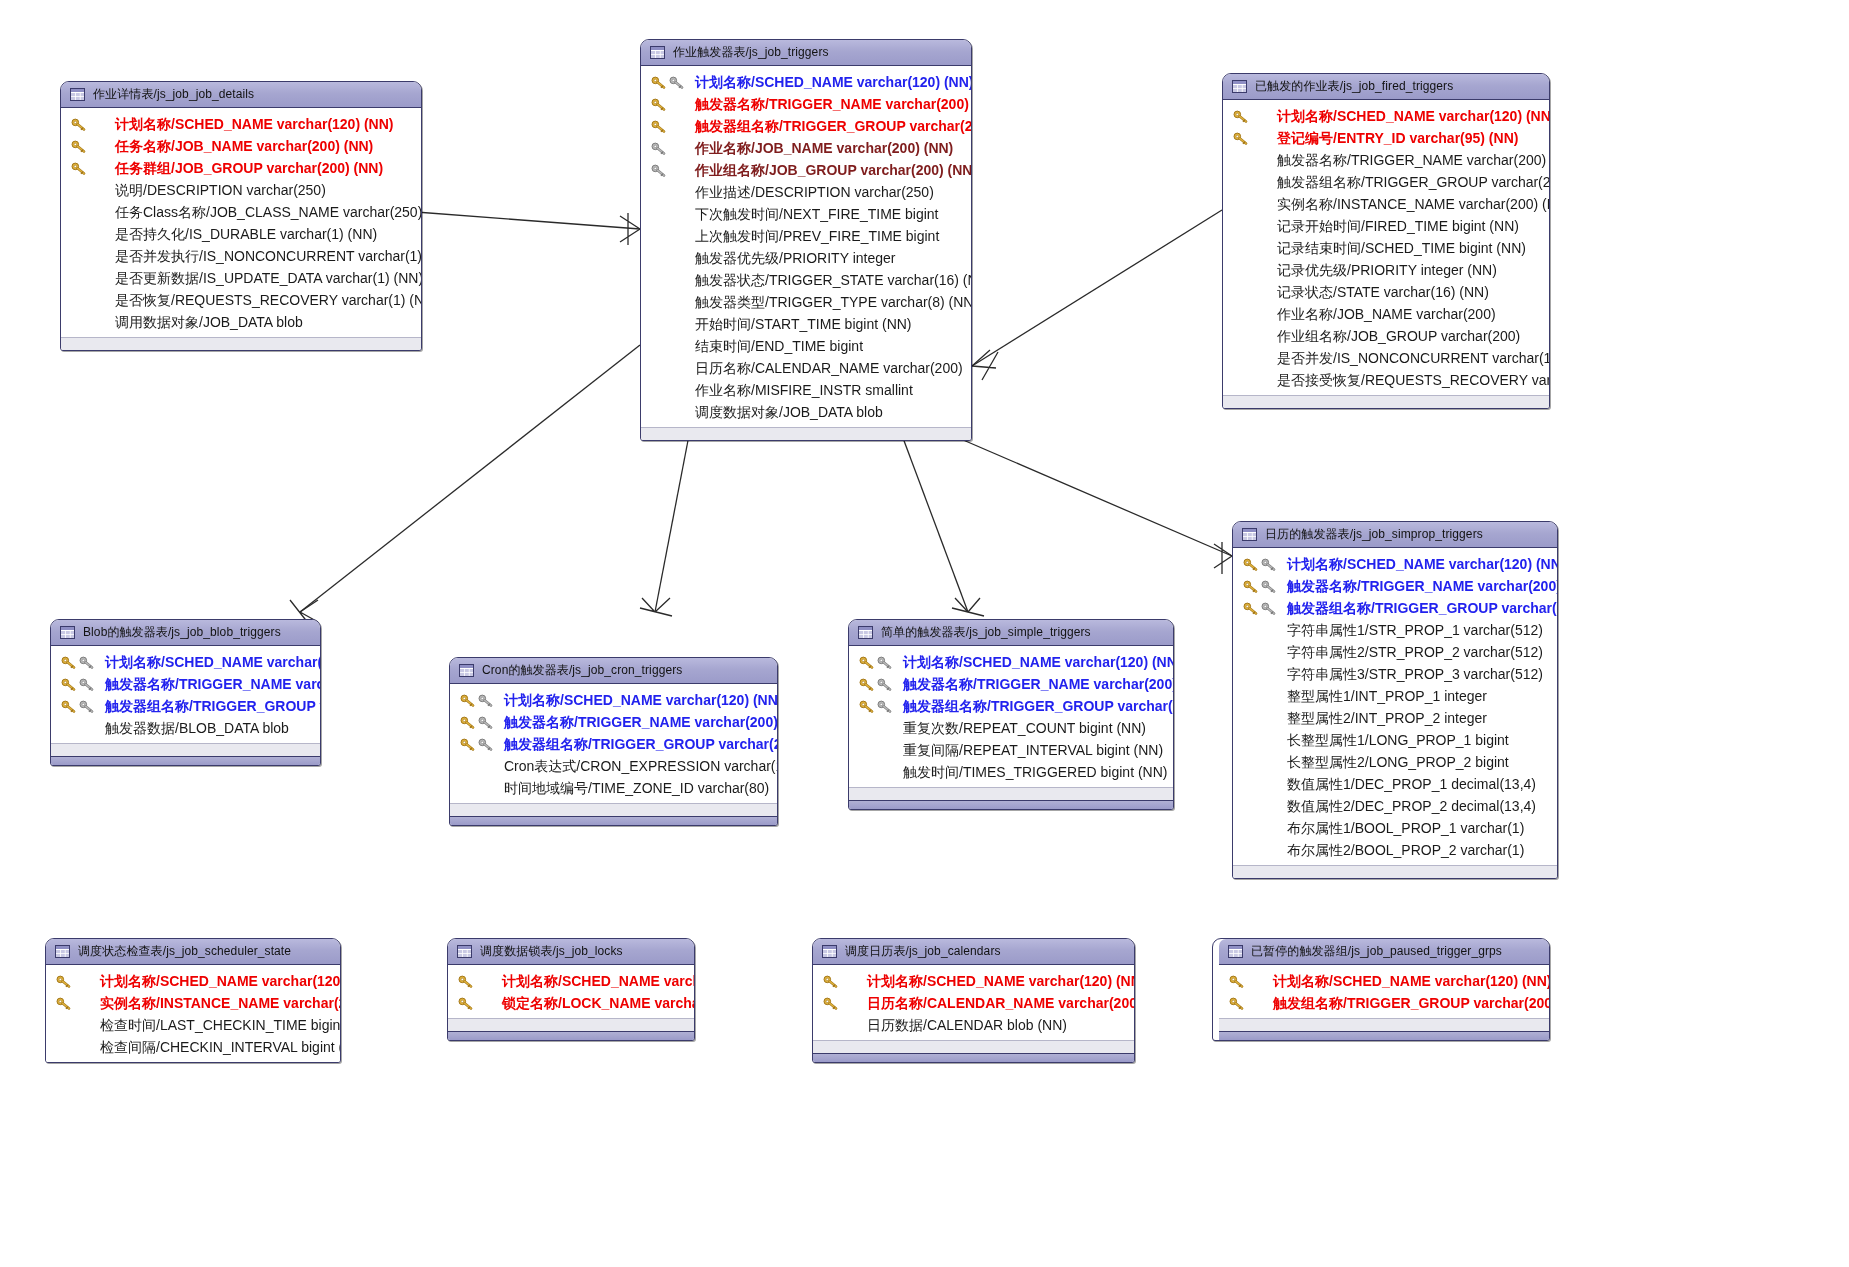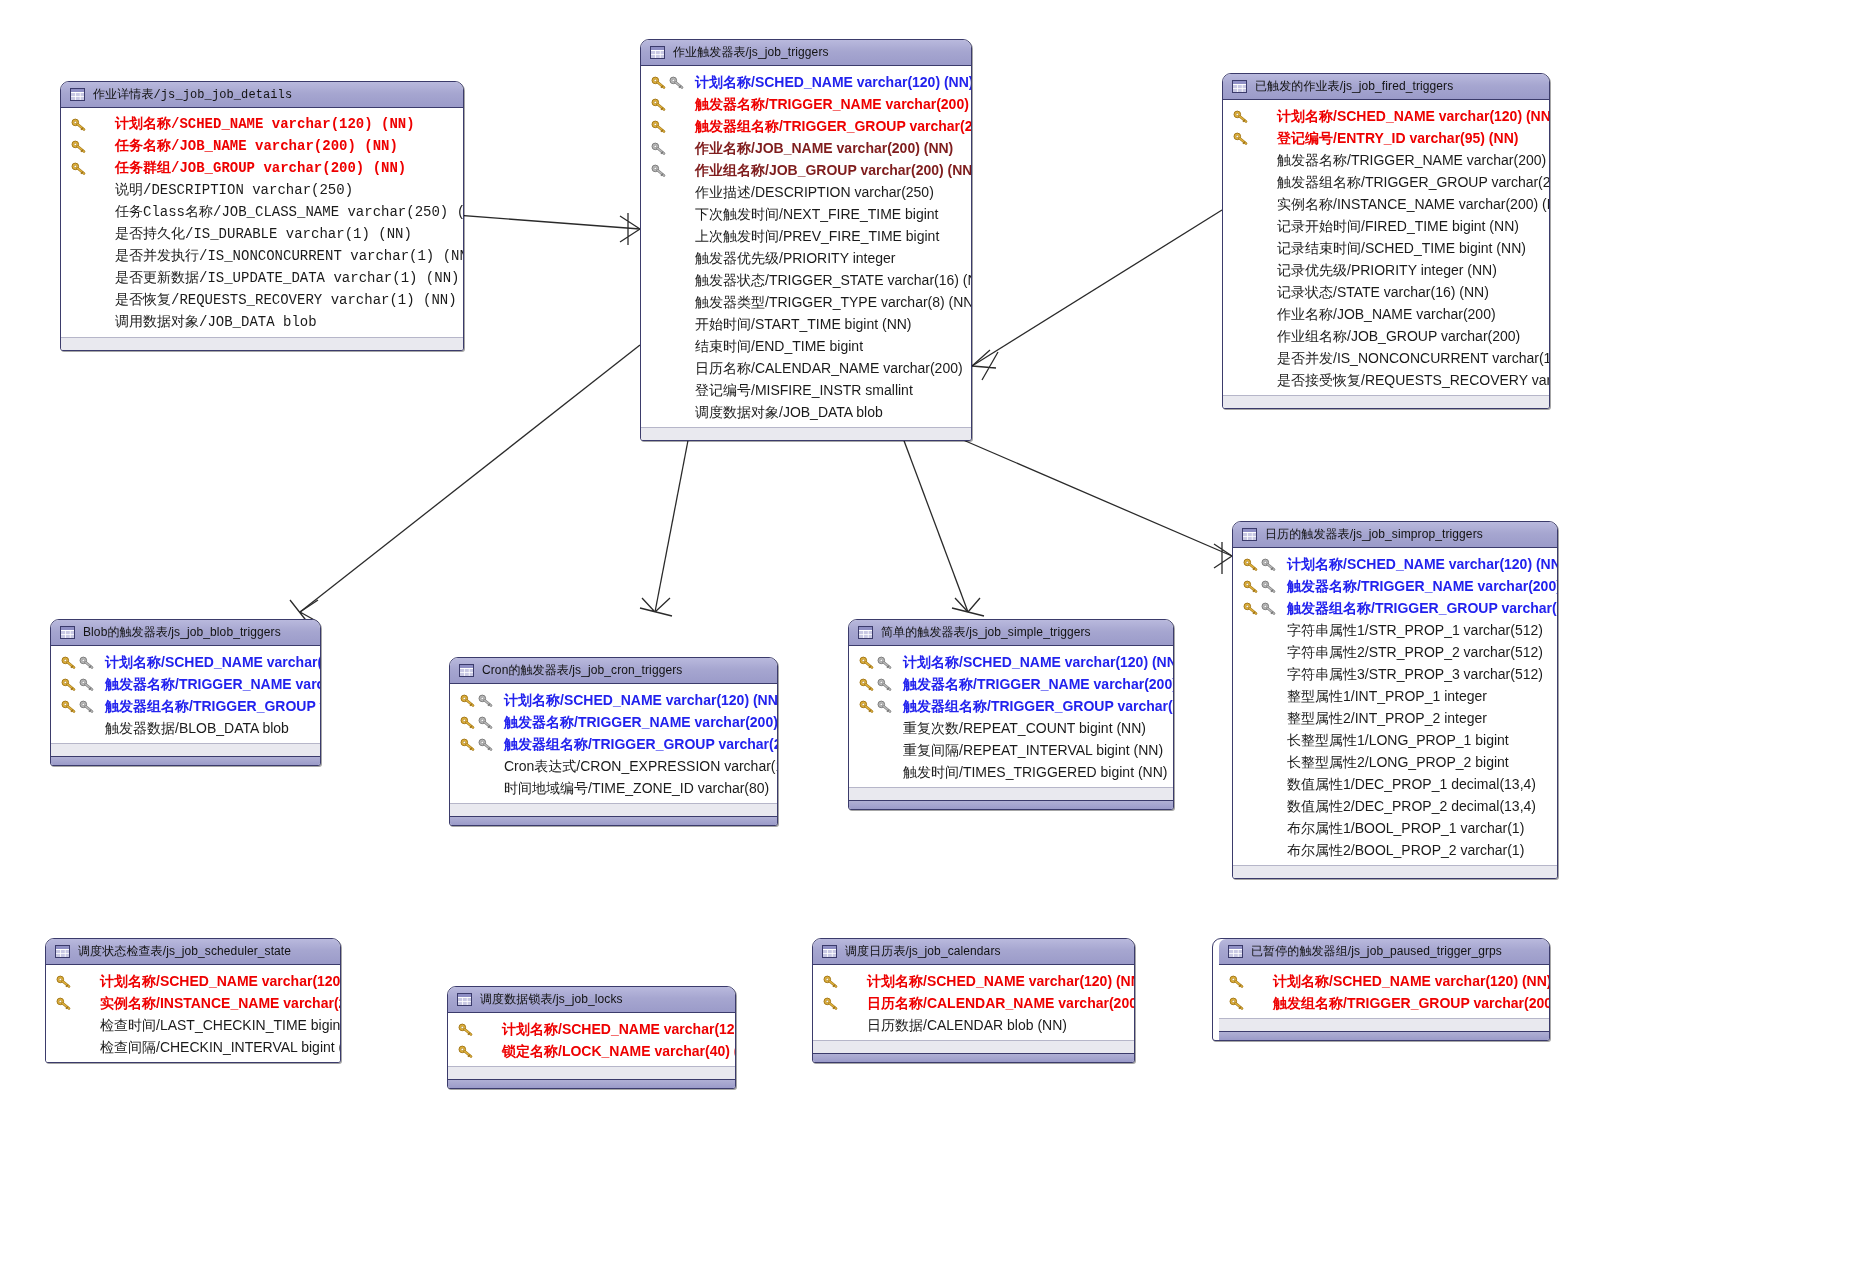--- a/index.html
+++ b/index.html
@@ -81,21 +81,21 @@
 
       <path d="M 900 430 L 968 612"></path>
       <path d="M 968 612 L 955 598 M 968 612 L 980 598 M 952 608 L 984 616"></path>
 
       <path d="M 940 430 L 1232 556"></path>
       <path d="M 1232 556 L 1214 544 M 1232 556 L 1214 568 M 1222 542 L 1222 574"></path>
     </g>
   </svg>
 
   <div id="tables-layer">
-      <div class="tbl" style="left: 60px; top: 81px; width: 404px; font-family: Liberation Mono, monospace;">
+      <div class="tbl" style="left: 60px; top: 81px; width: 362px;">
         <div class="tbl-head">
           <span class="ticon">
             <svg class="key" width="15" height="13" viewBox="0 0 15 13" xmlns="http://www.w3.org/2000/svg">
               <rect x="0.5" y="0.5" width="14" height="12" fill="#ffffff" stroke="#3b3b6b"></rect>
               <rect x="1" y="1" width="13" height="3" fill="#8e8ec4"></rect>
               <rect x="1" y="5" width="4" height="3" fill="#c9c9e4"></rect>
               <rect x="5.8" y="5" width="4" height="3" fill="#c9c9e4"></rect>
               <rect x="10.6" y="5" width="3.4" height="3" fill="#c9c9e4"></rect>
               <rect x="1" y="8.8" width="4" height="3.2" fill="#c9c9e4"></rect>
               <rect x="5.8" y="8.8" width="4" height="3.2" fill="#c9c9e4"></rect>
@@ -305,21 +305,21 @@
           <div class="row">
             <span class="keys"></span>
             <span class="col-text c-black">结束时间/END_TIME bigint</span>
           </div>
           <div class="row">
             <span class="keys"></span>
             <span class="col-text c-black">日历名称/CALENDAR_NAME varchar(200)</span>
           </div>
           <div class="row">
             <span class="keys"></span>
-            <span class="col-text c-black">登记编号/MISFIRE_INSTR smallint</span>
+            <span class="col-text c-black">作业名称/MISFIRE_INSTR smallint</span>
           </div>
           <div class="row">
             <span class="keys"></span>
             <span class="col-text c-black">调度数据对象/JOB_DATA blob</span>
           </div>
         </div>
         <div class="tbl-foot"></div>
       </div>
       <div class="tbl" style="left: 1222px; top: 73px; width: 328px;">
         <div class="tbl-head">
@@ -888,21 +888,21 @@
           <div class="row">
             <span class="keys"></span>
             <span class="col-text c-black">检查时间/LAST_CHECKIN_TIME bigint (NN)</span>
           </div>
           <div class="row">
             <span class="keys"></span>
             <span class="col-text c-black">检查间隔/CHECKIN_INTERVAL bigint (NN)</span>
           </div>
         </div>
       </div>
-      <div class="tbl" style="left: 447px; top: 986px; width: 289px;">
+      <div class="tbl" style="left: 447px; top: 938px; width: 248px;">
         <div class="tbl-head">
           <span class="ticon">
             <svg class="key" width="15" height="13" viewBox="0 0 15 13" xmlns="http://www.w3.org/2000/svg">
               <rect x="0.5" y="0.5" width="14" height="12" fill="#ffffff" stroke="#3b3b6b"></rect>
               <rect x="1" y="1" width="13" height="3" fill="#8e8ec4"></rect>
               <rect x="1" y="5" width="4" height="3" fill="#c9c9e4"></rect>
               <rect x="5.8" y="5" width="4" height="3" fill="#c9c9e4"></rect>
               <rect x="10.6" y="5" width="3.4" height="3" fill="#c9c9e4"></rect>
               <rect x="1" y="8.8" width="4" height="3.2" fill="#c9c9e4"></rect>
               <rect x="5.8" y="8.8" width="4" height="3.2" fill="#c9c9e4"></rect>

